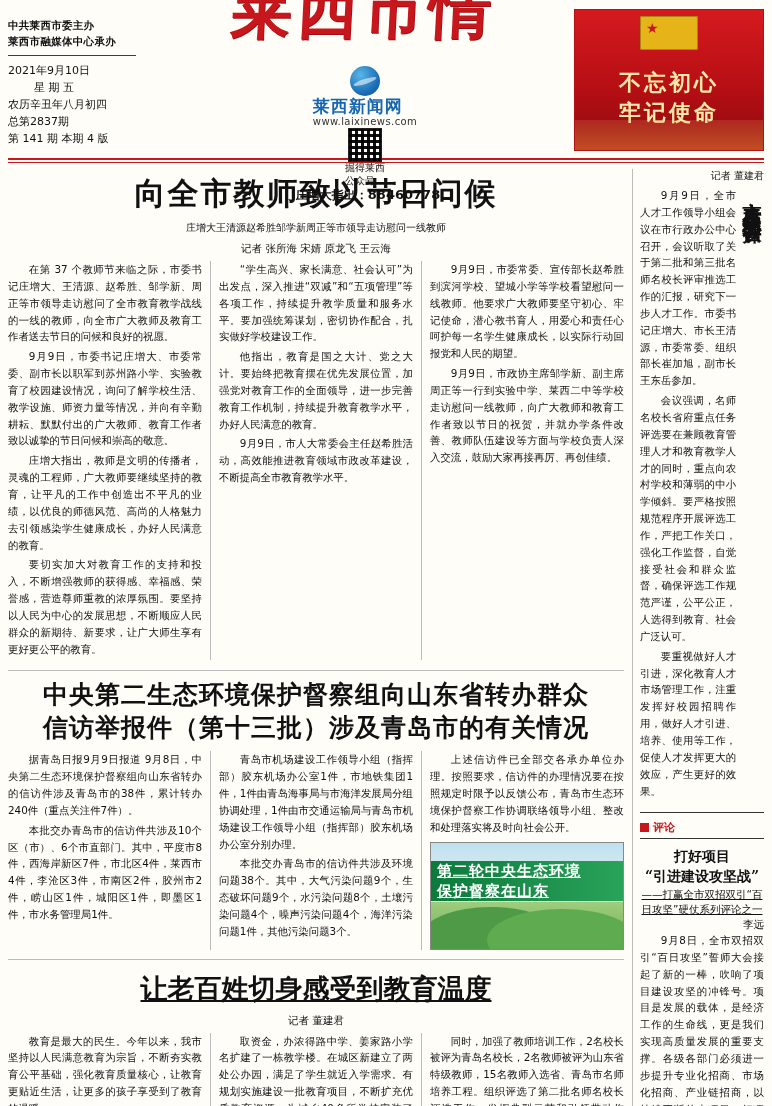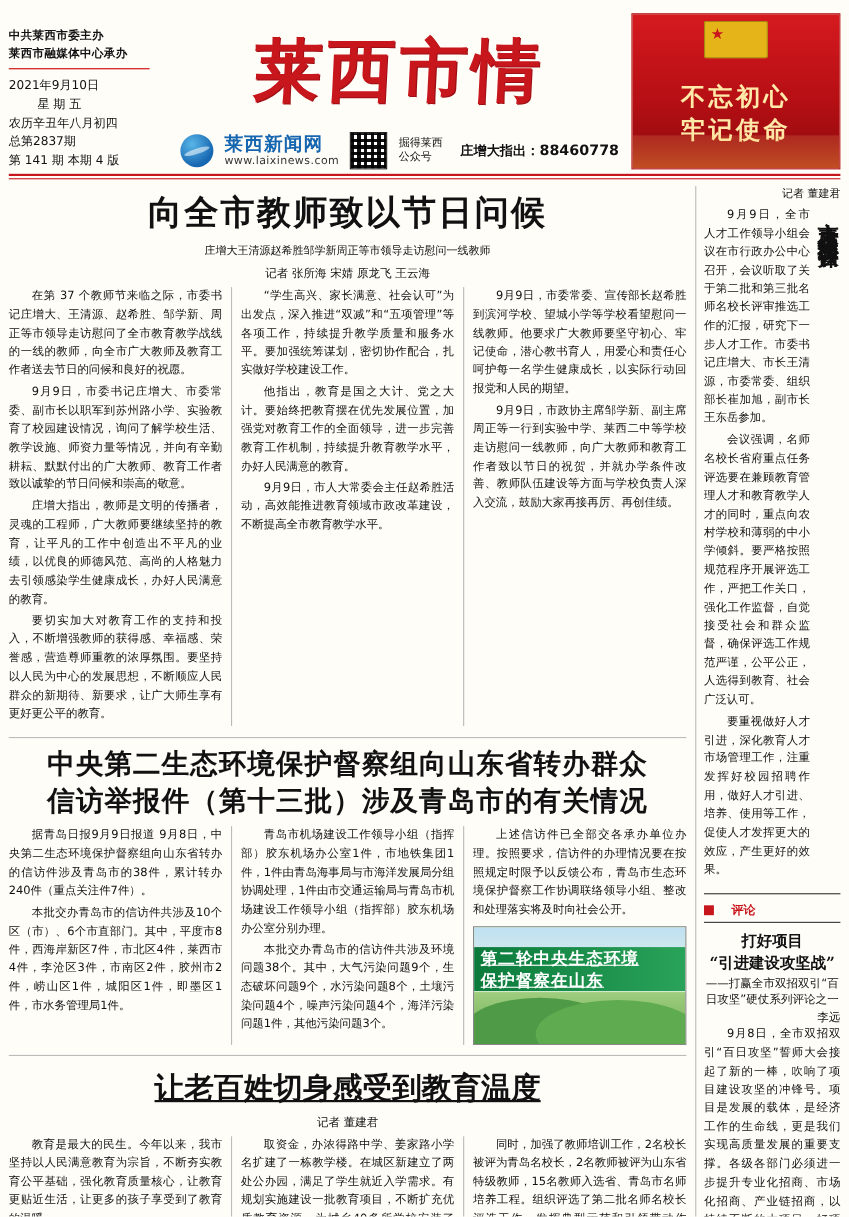--- a/index.html
+++ b/index.html
@@ -6,33 +6,33 @@
   html, body { margin:0; padding:0; }
   body {
     width:772px; height:1106px;
     background:#fffdf8;
     font-family:"DejaVu Sans","Liberation Sans",sans-serif;
     color:#111;
   }
   .page { position:relative; width:772px; height:1106px; padding:6px 8px; }
 
   
-  .masthead { display:flex; align-items:flex-end; height:148px; }
+  .masthead { display:flex; align-items:center; height:148px; }
   .mh-left { width:152px; padding-top:4px; font-size:10.5px; line-height:1.55; color:#111; }
   .mh-left .org { font-weight:bold; font-size:10.5px; letter-spacing:.3px; }
   .mh-left .rule { border-top:1px solid #c00; margin:5px 0 6px 0; width:128px; }
   .mh-left .dline { font-size:11px; }
   .mh-center { flex:1; position:relative; display:flex; flex-direction:column; align-items:center; }
   .mh-title {
     font-family:"DejaVu Serif","Liberation Serif",serif;
     font-weight:bold; color:#c8161d; font-size:62px; letter-spacing:4px;
     margin-top:12px; text-shadow:1px 1px 0 #9d0f14;
     transform:skewX(-3deg);
   }
-  .mh-bottom { display:flex; align-items:center; gap:10px; margin-top:14px; width:100%; justify-content:flex-start; padding-left:4px;}
+  .mh-bottom { display:flex; align-items:center; margin-top:14px; width:100%; justify-content:flex-start; padding-left:4px;flex-direction:column;}
   .globe {
     width:30px;height:30px;border-radius:50%;
     background:radial-gradient(circle at 35% 30%, #59b6e8, #1666b0 70%);
     position:relative; flex:0 0 auto;
   }
   .globe::after{ content:""; position:absolute; left:3px; top:13px; width:24px;height:5px;
     border-radius:50%; background:rgba(255,255,255,.55); transform:rotate(-18deg);}
   .news-site { line-height:1.2; }
   .news-site .cn { color:#1666b0; font-weight:bold; font-size:17px; letter-spacing:1px;}
   .news-site .en { color:#333; font-size:10px; letter-spacing:.4px;}
@@ -49,55 +49,55 @@
     background:linear-gradient(180deg,#d51a1f 0%,#b60f14 55%,#8e0a0e 100%);
     color:#ffe9a8; position:relative; overflow:hidden;
     display:flex; flex-direction:column; align-items:center; justify-content:center;
   }
   .banner .flag {
     position:absolute; top:6px; left:50%; transform:translateX(-50%);
     width:58px;height:34px;background:#e4b419; border-radius:2px;
     box-shadow:0 0 0 1px #a8860f inset;
   }
   .banner .flag::before{content:"★"; position:absolute; left:6px; top:4px; font-size:14px; color:#c8161d;}
-  .banner .slogan { margin-top:40px; font-family:Liberation Sans, sans-serif;
+  .banner .slogan { margin-top:40px; font-family:Liberation Mono, monospace;
     font-weight:bold; font-size:22px; line-height:1.35; letter-spacing:3px; color:#ffe9a8; text-align:center;}
   .banner .base { position:absolute;bottom:0;left:0;right:0;height:30px;
     background:linear-gradient(180deg,rgba(255,200,120,.15),rgba(255,160,60,.45)); }
 
   .mh-rule { border-top:2px solid #c8161d; margin:4px 0 0 0; }
   .mh-rule2 { border-top:1px solid #c8161d; margin:2px 0 6px 0; }
 
   
   .cols { display:flex; gap:8px; }
   .vline { border-left:1px solid #bbb; }
   .hd1 {
     font-family:"DejaVu Serif","Liberation Serif",serif;
     font-weight:bold; text-align:center; color:#111;
   }
   .sub { text-align:center; font-size:10px; font-family:"DejaVu Serif","Liberation Serif",serif; margin-top:6px;}
   .byline { font-size:10.5px; text-align:center; margin:7px 0 5px 0; }
   p.body { font-size:10.4px; line-height:1.62; text-align:justify; margin:0 0 3px 0; text-indent:2em; }
-  .sec-red { color:#c8161d; font-weight:bold; font-size:11px;margin-left:12px; }
+  .sec-red { color:#c8161d; font-weight:bold; font-size:11px; }
 
   
   .rail { width:132px; flex:0 0 132px; border-left:1px solid #bbb; padding-left:7px; }
   .rail-title {
     writing-mode:vertical-rl; text-orientation:upright;
     font-family:"DejaVu Serif","Liberation Serif",serif; font-weight:bold;
     font-size:19px; line-height:1.25; letter-spacing:2px; height:330px;
     margin:0 auto 0 auto;
   }
   .rail-head { display:flex; flex-direction:row-reverse; gap:4px; }
   .rail-body { flex:1; }
   .rail-byline { font-size:10px; text-align:right; margin-bottom:4px;}
   .pl-box { border-top:1px solid #333; border-bottom:1px solid #333; padding:3px 0; margin:10px 0 8px 0;}
   .pl-flag { display:inline-block; width:9px;height:9px;background:#c8161d; margin-right:4px; vertical-align:-1px;}
   .pl-title { font-family:"DejaVu Serif","Liberation Serif",serif; font-weight:bold; font-size:14px; text-align:center; line-height:1.4;}
-  .pl-sub { font-size:10.5px; text-align:center; line-height:1.5; }
+  .pl-sub { font-size:10.5px; text-align:center; line-height:1.5;text-decoration:underline; }
   .pl-author { font-size:10.5px; text-align:right; }
 
   
   .sec2 { margin-top:10px; }
   .sec2 .hd { font-size:25px; line-height:1.3; letter-spacing:1px; }
   .photo {
     margin-top:6px; height:108px; border:1px solid #888; overflow:hidden; position:relative;
     background:linear-gradient(180deg,#cfe9b4 0%,#a9d487 45%,#6fae55 100%);
   }
   .photo .sky{ position:absolute;inset:0; background:linear-gradient(180deg,#bfe0f2 0%,#eaf6e2 55%,transparent 56%);}

